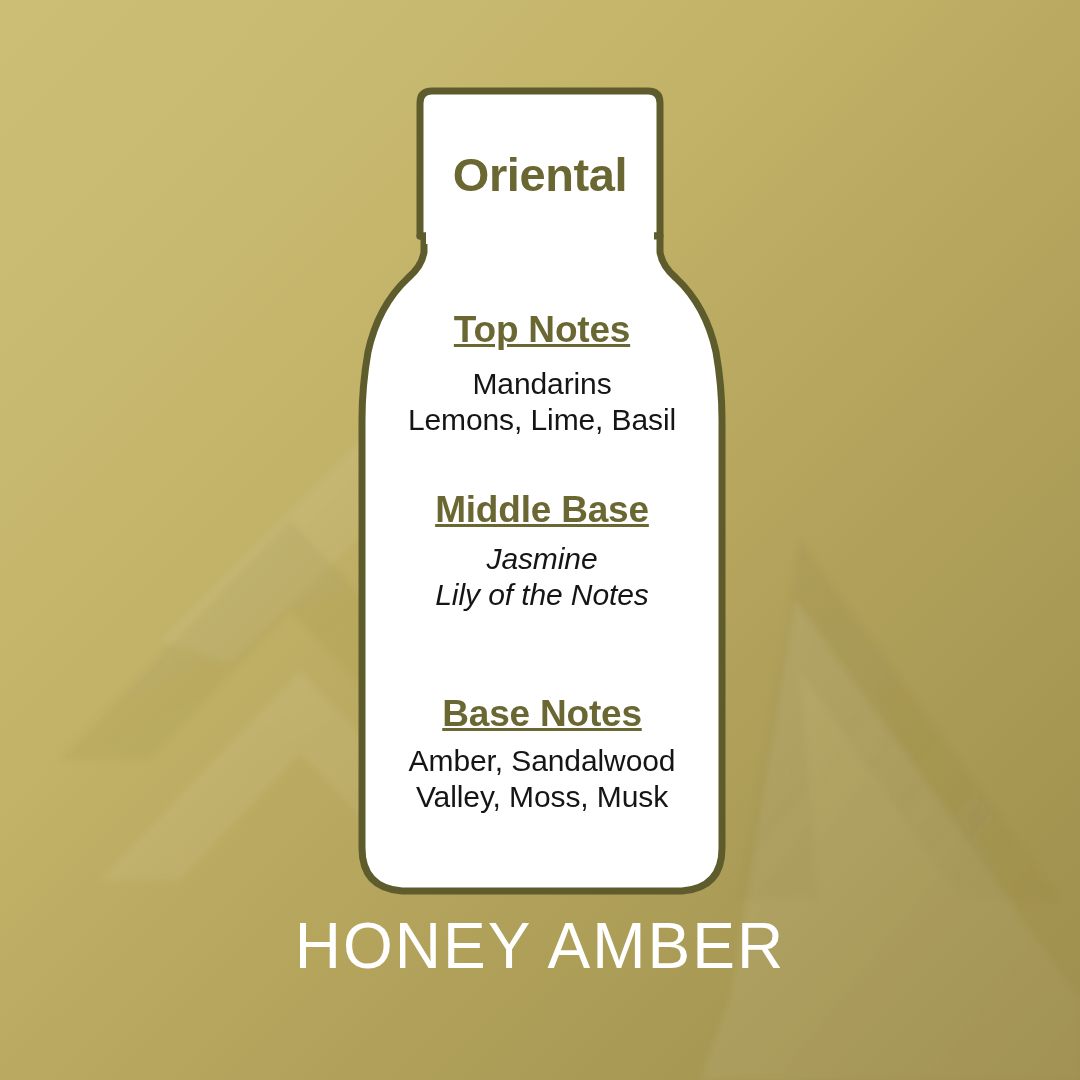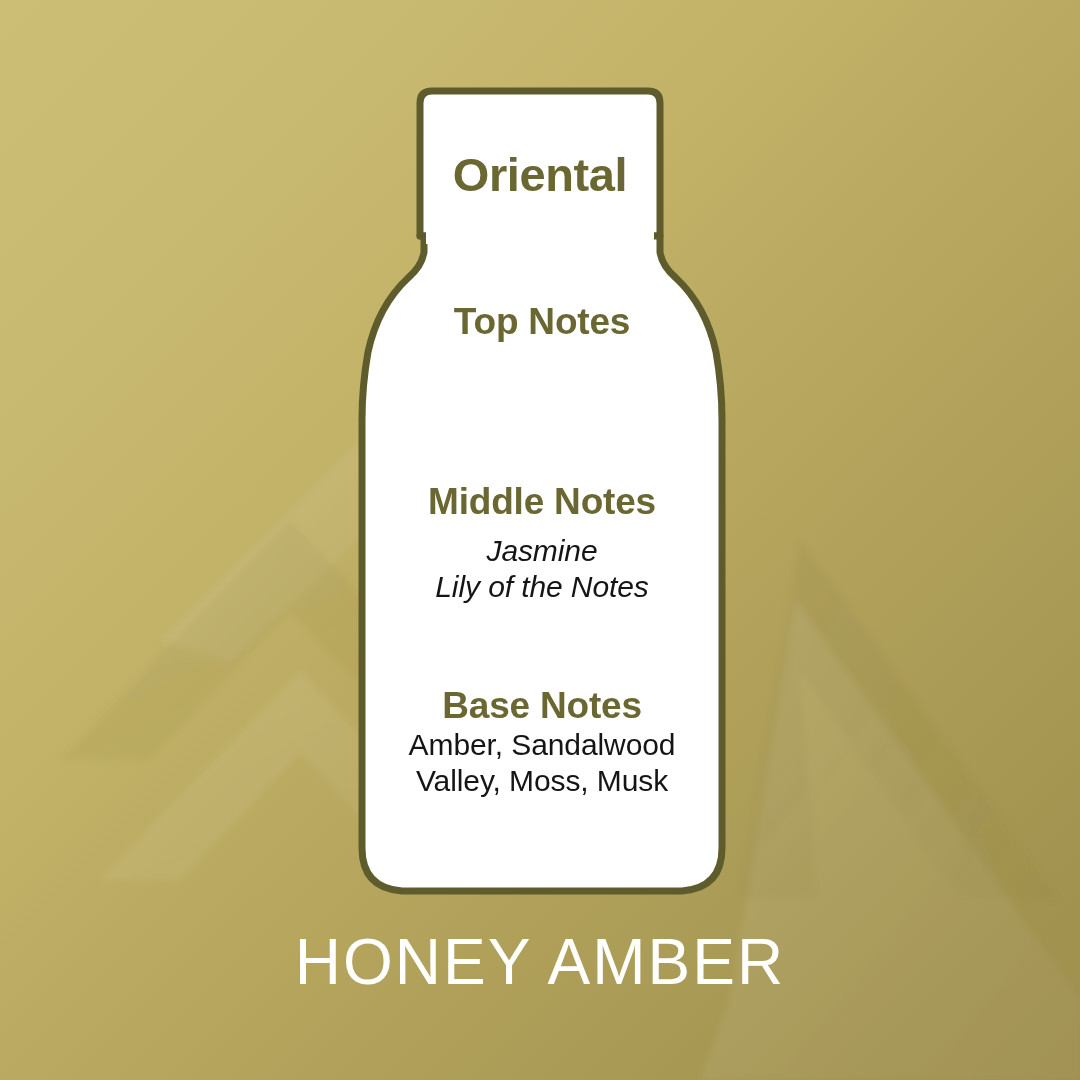--- a/index.html
+++ b/index.html
@@ -68,21 +68,22 @@
     left: 340px;
     width: 404px;
     text-align: center;
   }
   .note-heading {
     font-size: 37px;
     font-weight: bold;
     color: #6b6733;
     letter-spacing: -0.2px;
     line-height: 1.1;
-    margin: 0;
+    margin: 8px;
+    text-decoration: underline;
   }
   .note-lines {
     margin: 0;
     padding: 0;
     list-style: none;
   }
   .note-line {
     font-size: 30px;
     font-weight: normal;
     color: #151515;
@@ -104,21 +105,20 @@
     left: 0;
     top: 913px;
     width: 1080px;
     text-align: center;
     font-size: 64px;
     font-weight: 300;
     color: #ffffff;
     letter-spacing: 2px;
     line-height: 1.05;
     white-space: nowrap;
-    margin-top: 16px;
   }
 </style>
 </head>
 <body>
 
 <div id="canvas">
 
   <div class="watermark">
     <svg viewBox="0 0 1080 1080" xmlns="http://www.w3.org/2000/svg" aria-hidden="true">
       <defs>
@@ -180,24 +180,28 @@
       </g>
     </svg>
   </div>
 
   <div class="label-layer">
 
     <div class="cap-title">Oriental</div>
 
     <div class="note-block" id="block-top">
       <div class="note-heading">Top Notes</div>
+      <ul class="note-lines">
+        <li class="note-line">Mandarins</li>
+        <li class="note-line">Lemons, Lime, Basil</li>
+      </ul>
     </div>
 
     <div class="note-block" id="block-middle">
-      <div class="note-heading">Middle Notes</div>
+      <div class="note-heading">Middle Base</div>
       <ul class="note-lines">
         <li class="note-line">Jasmine</li>
         <li class="note-line">Lily of the Notes</li>
       </ul>
     </div>
 
     <div class="note-block" id="block-base">
       <div class="note-heading">Base Notes</div>
       <ul class="note-lines">
         <li class="note-line">Amber, Sandalwood</li>

